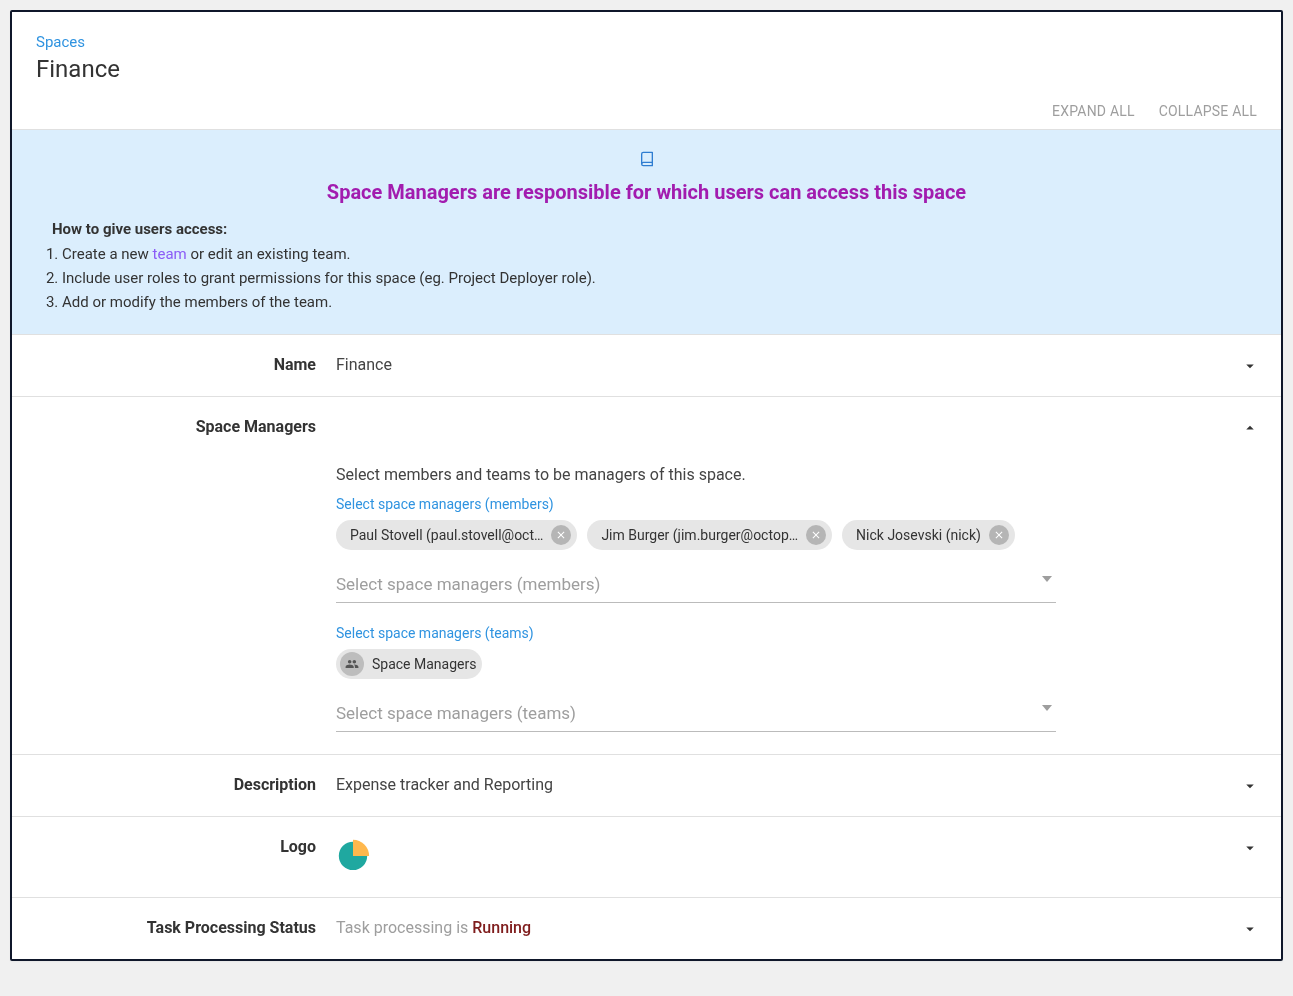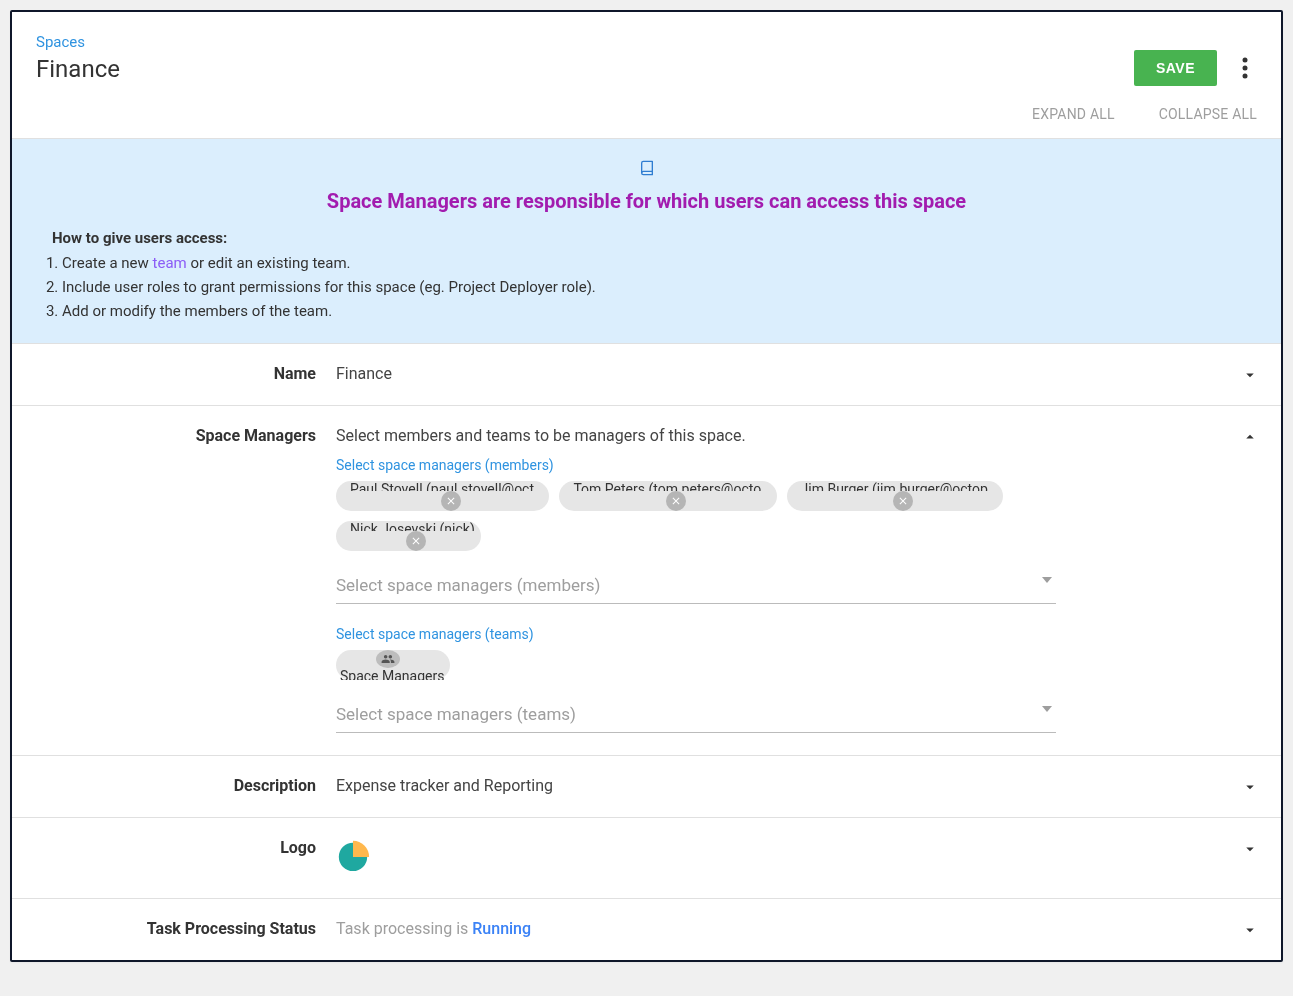--- a/index.html
+++ b/index.html
@@ -55,22 +55,22 @@
   .overflow-icon {
     width: 24px; height: 36px;
     display: flex; align-items: center; justify-content: center;
     cursor: pointer;
   }
   .overflow-icon svg { fill: #333; }
   
   .toolbar-row {
     display: flex;
     justify-content: flex-end;
-    gap: 44px;
-    padding: 12px 24px 16px;
+    gap: 24px;
+    padding: 12px 24px 10px;
     font-size: 14px;
     color: #9e9e9e;
     letter-spacing: .2px;
   }
   .toolbar-link { cursor: pointer; }
   
   .info-banner {
     background: #dbeefd;
     border-top: 1px solid #e0e0e0;
     border-bottom: 1px solid #e0e0e0;
@@ -127,37 +127,36 @@
   .section .expand-toggle {
     position: absolute;
     right: 20px;
     top: 20px;
     width: 22px; height: 22px;
     cursor: pointer;
     display:flex;align-items:center;justify-content:center;
   }
   .expand-toggle svg { fill: #333; }
   
-  .sm-summary { color: #444; font-size: 16px; margin-bottom: 12px; }
+  .sm-summary { color: #444; font-size: 16px; margin-bottom: 12px; margin-top: 48px; }
   .sm-subhead {
     color: #2f93e0;
     font-size: 14px;
     margin: 10px 0 8px 0;
   }
   .chips-row { display: flex; flex-wrap: wrap; gap: 10px; margin-bottom: 4px; max-width: 720px; }
   .chip {
     display: inline-flex; align-items: center;
     background: #e6e6e6;
     border-radius: 16px;
     padding: 0 6px 0 14px;
     height: 30px;
     font-size: 14px;
     color: #333;
     max-width: 264px;
-    flex-direction: column;
   }
   .chip-text {
     white-space: nowrap; overflow: hidden; text-overflow: ellipsis;
     max-width: 200px;
   }
   .chip-close {
     width: 20px; height: 20px; border-radius: 50%;
     background: #b5b5b5;
     margin-left: 8px;
     display:flex;align-items:center;justify-content:center;
@@ -189,42 +188,32 @@
     border-left:5px solid transparent;
     border-right:5px solid transparent;
     border-top:6px solid #9e9e9e;
   }
   
   .logo-pie {
     width: 34px; height: 34px;
   }
   
   .tp-text { color: #9e9e9e; }
-  .tp-running { color: #3b82f6; font-weight: 500; }
+  .tp-running { color: #7f1d1d; font-weight: 500; }
 </style>
 </head>
 <body>
 
 <div class="page">
   <div class="panel">
 
     <div class="header">
       <div class="header-left">
         <a class="breadcrumb-link" href="#">Spaces</a>
         <h1 class="page-title">Finance</h1>
-      </div>
-      <div class="header-right">
-        <button class="btn-save">SAVE</button>
-        <div class="overflow-icon">
-          <svg width="6" height="22" viewBox="0 0 6 22">
-              <circle cx="3" cy="3" r="2.5"></circle>
-              <circle cx="3" cy="11" r="2.5"></circle>
-              <circle cx="3" cy="19" r="2.5"></circle>
-            </svg>
-        </div>
       </div>
     </div>
 
     <div class="toolbar-row">
       <span class="toolbar-link">EXPAND ALL</span>
       <span class="toolbar-link">COLLAPSE ALL</span>
     </div>
 
     <div class="info-banner">
       <div class="info-title-row">
@@ -267,28 +256,20 @@
             <svg width="18" height="18" viewBox="0 0 24 24">
                 <path d="M7 14l5-5 5 5z"></path>
               </svg>
           </span>
           <div class="sm-summary">Select members and teams to be managers of this space.</div>
 
           <div class="sm-subhead">Select space managers (members)</div>
           <div class="chips-row">
             <span class="chip">
               <span class="chip-text">Paul Stovell (paul.stovell@oct…</span>
-              <span class="chip-close">
-                  <svg viewBox="0 0 24 24">
-                    <path d="M19 6.41 17.59 5 12 10.59 6.41 5 5 6.41 10.59 12 5 17.59 6.41 19 12 13.41 17.59 19 19 17.59 13.41 12z"></path>
-                  </svg>
-                </span>
-            </span>
-            <span class="chip">
-              <span class="chip-text">Tom Peters (tom.peters@octo…</span>
               <span class="chip-close">
                   <svg viewBox="0 0 24 24">
                     <path d="M19 6.41 17.59 5 12 10.59 6.41 5 5 6.41 10.59 12 5 17.59 6.41 19 12 13.41 17.59 19 19 17.59 13.41 12z"></path>
                   </svg>
                 </span>
             </span>
             <span class="chip">
               <span class="chip-text">Jim Burger (jim.burger@octop…</span>
               <span class="chip-close">
                   <svg viewBox="0 0 24 24">

